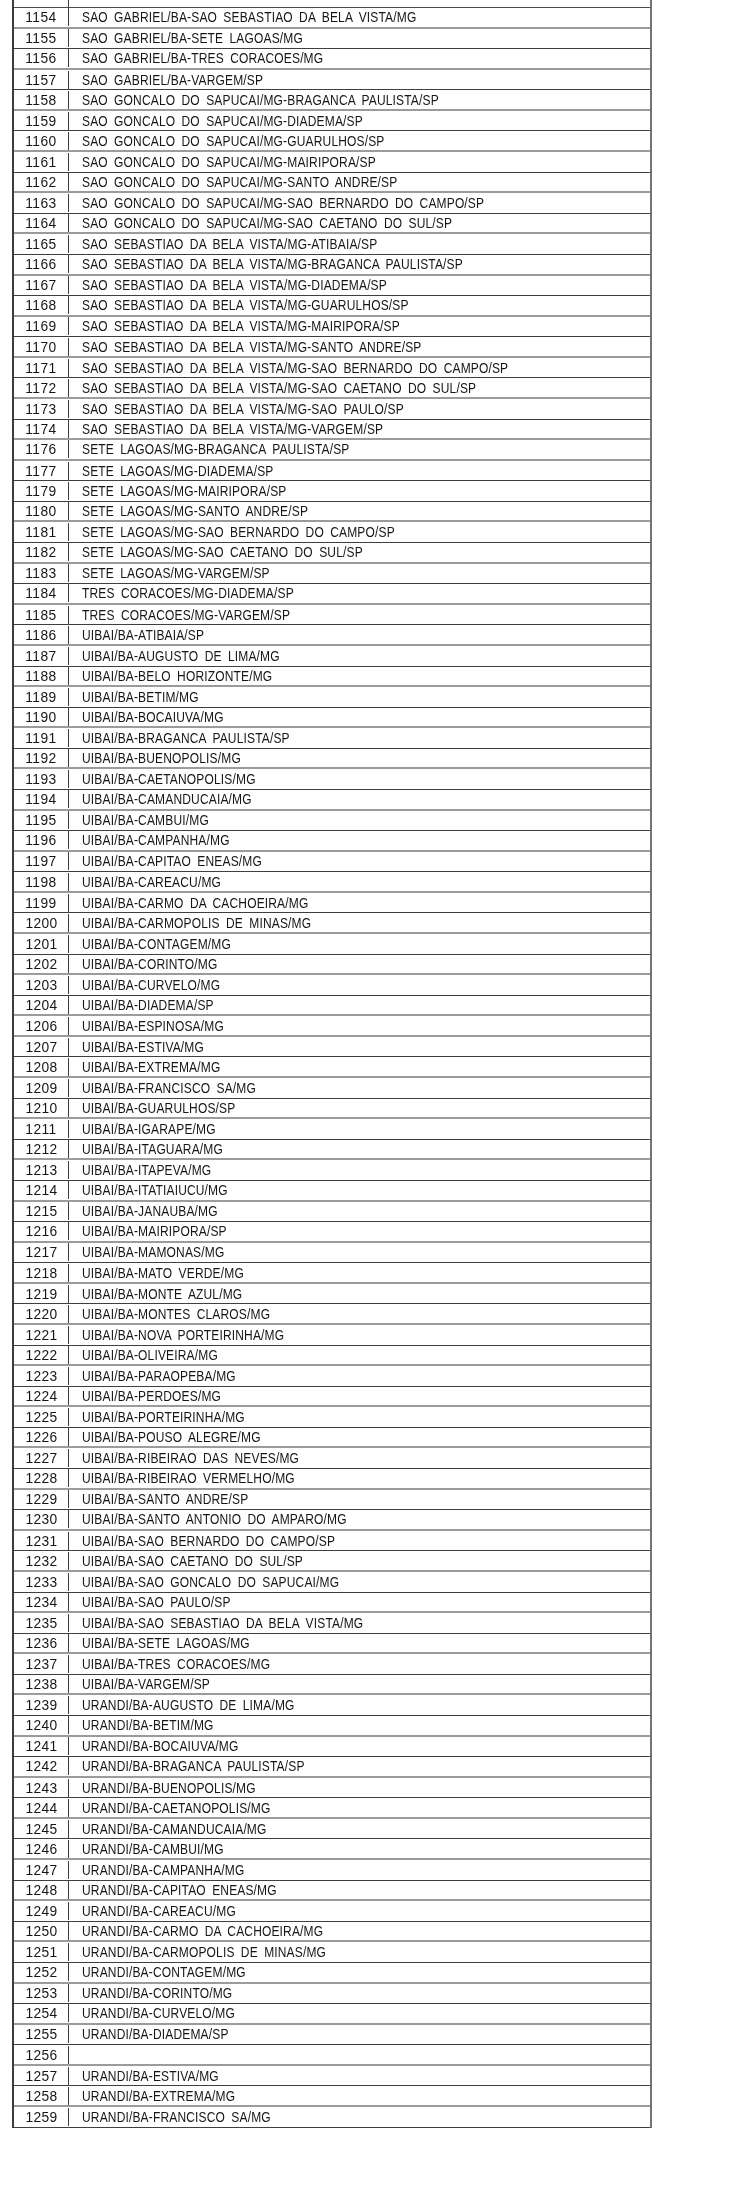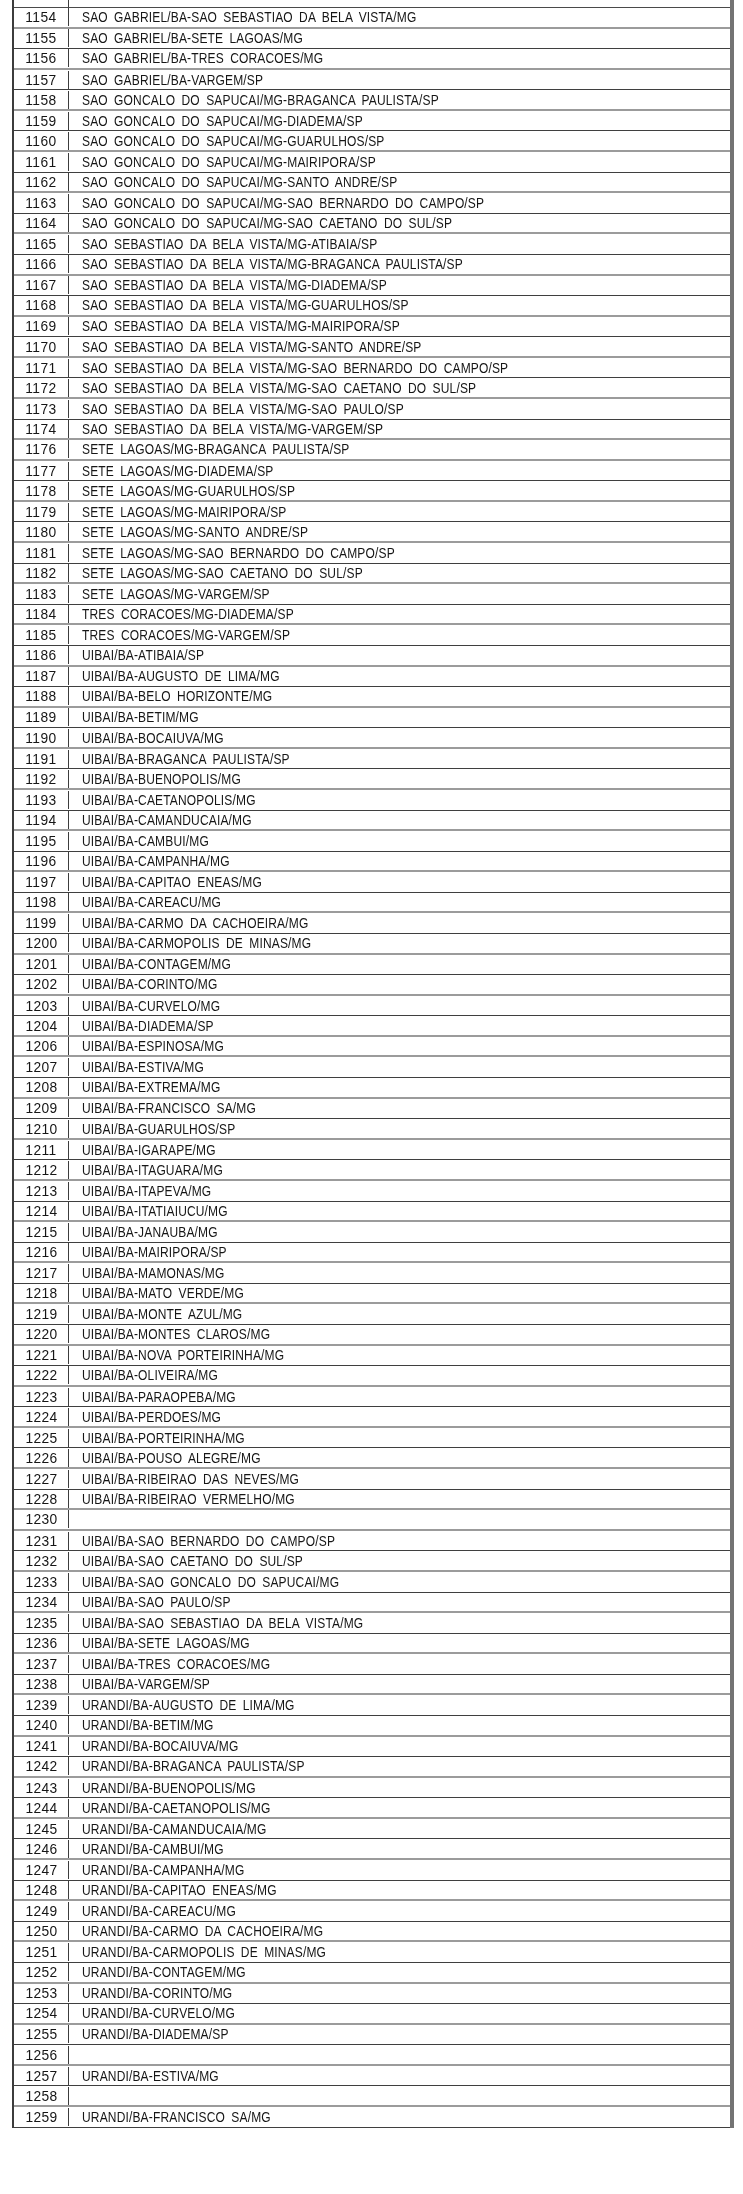--- a/index.html
+++ b/index.html
@@ -12,23 +12,23 @@
     width: 743px;
     height: 2194px;
     font-family: "Liberation Sans", sans-serif;
     color: #161616;
     overflow: hidden;
   }
   .routes-table {
     position: absolute;
     left: 12px;
     top: 0;
-    width: 722px;
+    width: 640px;
     border-left: 2px solid #3c3c3c;
-    border-right: 4px solid #737373;
+    border-right: 2px solid #737373;
     box-sizing: border-box;
     background: #ffffff;
   }
   .top-sliver {
     display: flex;
     height: 7px;
     border-bottom: 1.4px solid #4a4a4a;
     overflow: hidden;
   }
   .top-sliver .num-cell { height: 100%; }
@@ -190,24 +190,20 @@
   <div class="row sep-gray">
     <div class="num-cell"><span class="txt">1176</span></div>
     <div class="route-cell"><span class="txt">SETE LAGOAS/MG-BRAGANCA PAULISTA/SP</span></div>
   </div>
 
   <div class="row sep-dark">
     <div class="num-cell"><span class="txt">1177</span></div>
     <div class="route-cell"><span class="txt">SETE LAGOAS/MG-DIADEMA/SP</span></div>
   </div>
 
-  <div class="row sep-gray">
-    <div class="num-cell"><span class="txt">1178</span></div>
-    <div class="route-cell"><span class="txt">SETE LAGOAS/MG-GUARULHOS/SP</span></div>
-  </div>
 
   <div class="row sep-dark">
     <div class="num-cell"><span class="txt">1179</span></div>
     <div class="route-cell"><span class="txt">SETE LAGOAS/MG-MAIRIPORA/SP</span></div>
   </div>
 
   <div class="row sep-gray">
     <div class="num-cell"><span class="txt">1180</span></div>
     <div class="route-cell"><span class="txt">SETE LAGOAS/MG-SANTO ANDRE/SP</span></div>
   </div>
@@ -441,23 +437,28 @@
   <div class="row sep-dark">
     <div class="num-cell"><span class="txt">1227</span></div>
     <div class="route-cell"><span class="txt">UIBAI/BA-RIBEIRAO DAS NEVES/MG</span></div>
   </div>
 
   <div class="row sep-gray">
     <div class="num-cell"><span class="txt">1228</span></div>
     <div class="route-cell"><span class="txt">UIBAI/BA-RIBEIRAO VERMELHO/MG</span></div>
   </div>
 
+  <div class="row sep-dark">
+    <div class="num-cell"><span class="txt">1229</span></div>
+    <div class="route-cell"><span class="txt">UIBAI/BA-SANTO ANDRE/SP</span></div>
+  </div>
 
   <div class="row sep-gray">
     <div class="num-cell"><span class="txt">1230</span></div>
+    <div class="route-cell"><span class="txt">UIBAI/BA-SANTO ANTONIO DO AMPARO/MG</span></div>
   </div>
 
   <div class="row sep-dark">
     <div class="num-cell"><span class="txt">1231</span></div>
     <div class="route-cell"><span class="txt">UIBAI/BA-SAO BERNARDO DO CAMPO/SP</span></div>
   </div>
 
   <div class="row sep-gray">
     <div class="num-cell"><span class="txt">1232</span></div>
     <div class="route-cell"><span class="txt">UIBAI/BA-SAO CAETANO DO SUL/SP</span></div>
@@ -582,20 +583,21 @@
     <div class="num-cell"><span class="txt">1256</span></div>
   </div>
 
   <div class="row sep-dark">
     <div class="num-cell"><span class="txt">1257</span></div>
     <div class="route-cell"><span class="txt">URANDI/BA-ESTIVA/MG</span></div>
   </div>
 
   <div class="row sep-gray">
     <div class="num-cell"><span class="txt">1258</span></div>
+    <div class="route-cell"><span class="txt">URANDI/BA-EXTREMA/MG</span></div>
   </div>
 
   <div class="row sep-dark">
     <div class="num-cell"><span class="txt">1259</span></div>
     <div class="route-cell"><span class="txt">URANDI/BA-FRANCISCO SA/MG</span></div>
   </div>
 </div>
 </div>
 
 </body></html>

